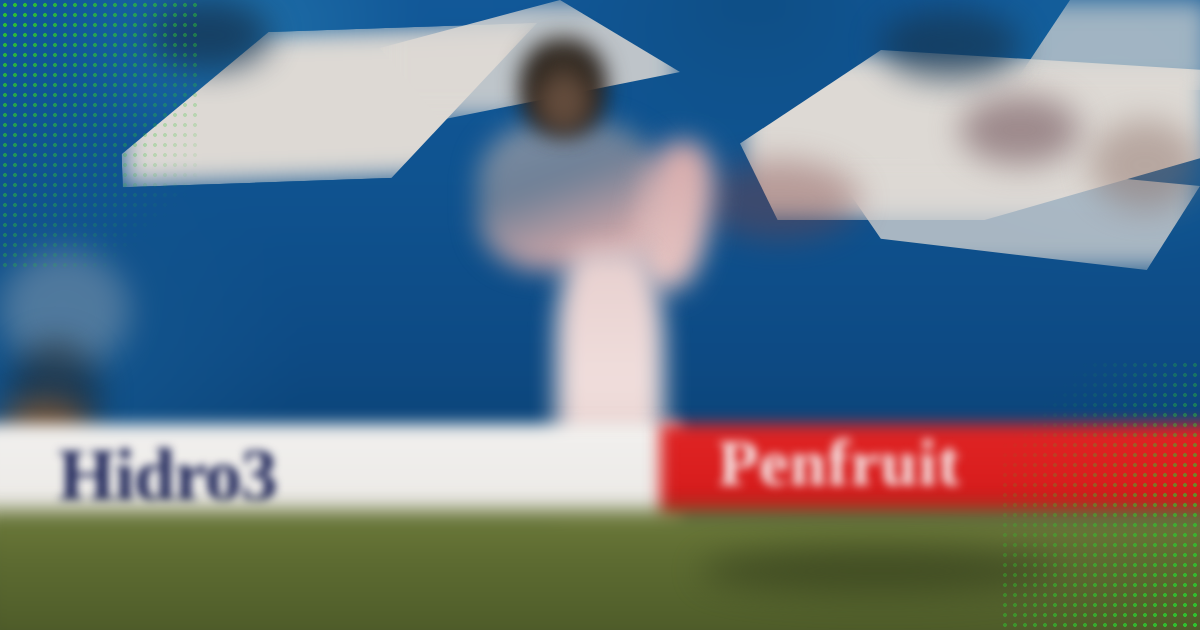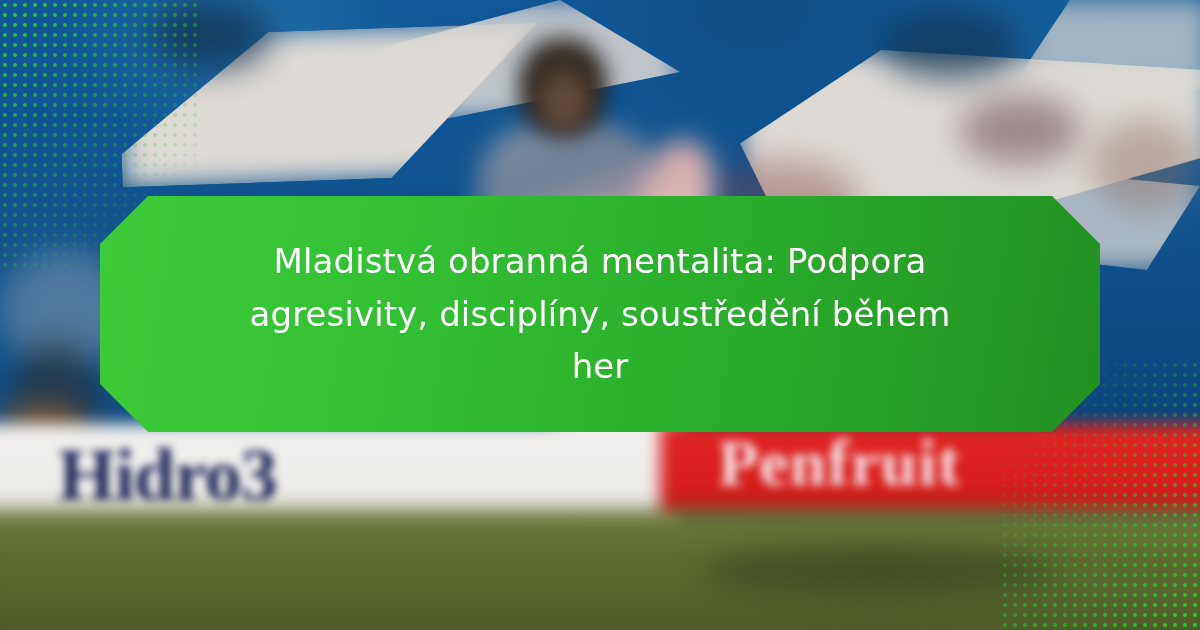--- a/index.html
+++ b/index.html
@@ -274,17 +274,14 @@
     <div class="board-red"></div>
     <div class="board-red-text">Penfruit</div>
 
     <div class="grass"></div>
     <div class="grass-shadow"></div>
   </div>
 
   <div class="dots dots-tl"></div>
   <div class="dots dots-br"></div>
 
-  <div class="banner">
-    <div class="banner-title">Mladistvá obranná mentalita: Podpora agresivity, disciplíny, soustředění během her</div>
-  </div>
 
 </div>
 
 </body></html>

